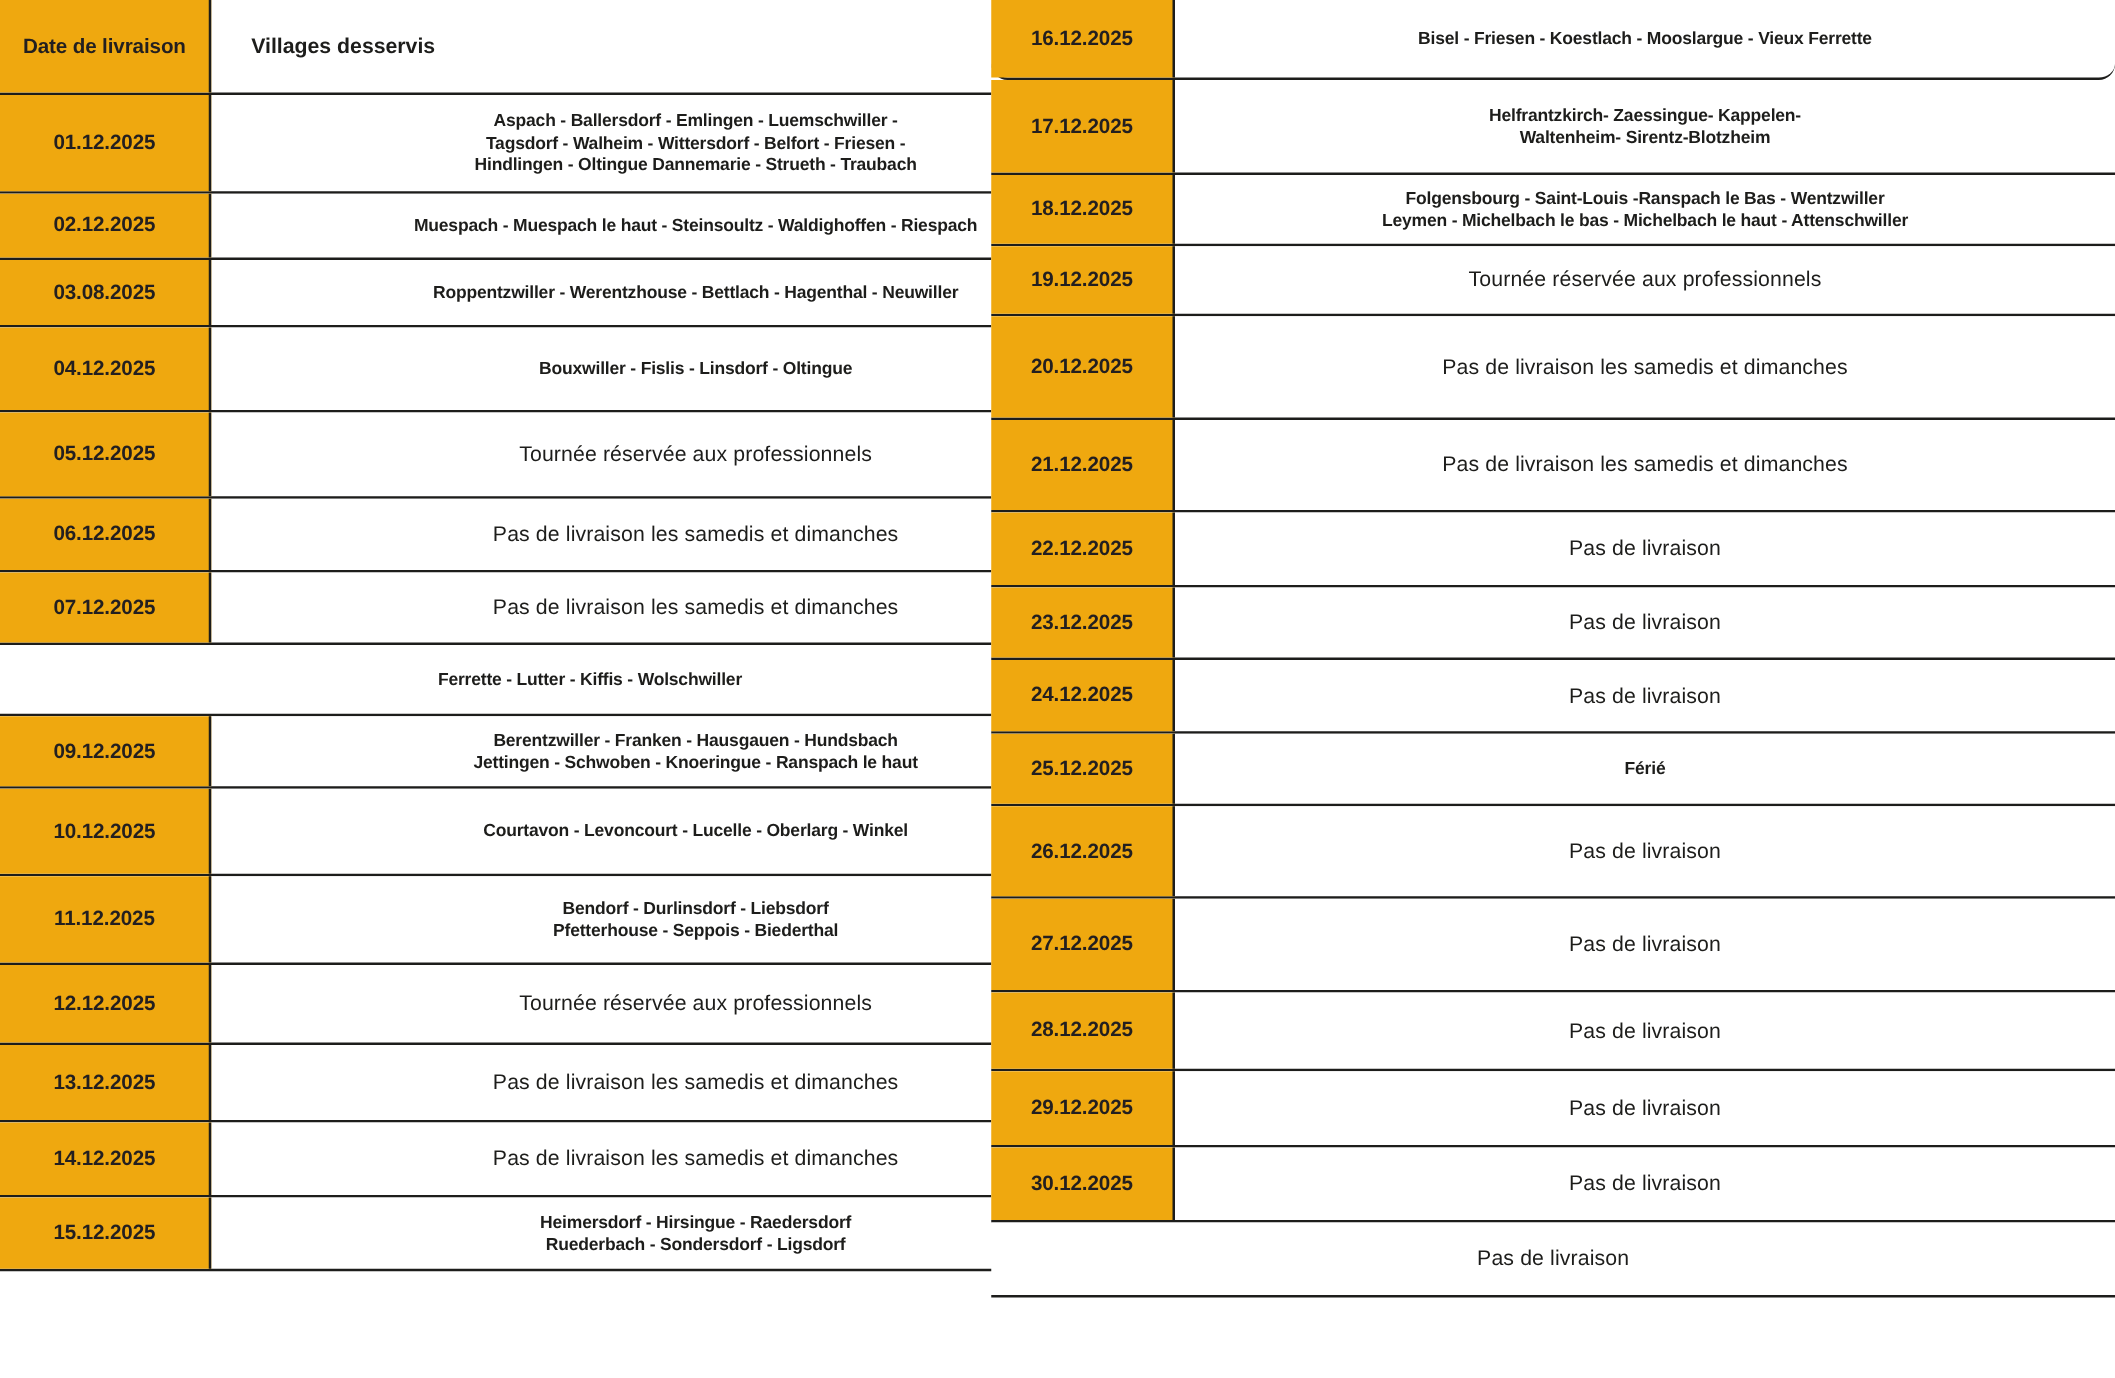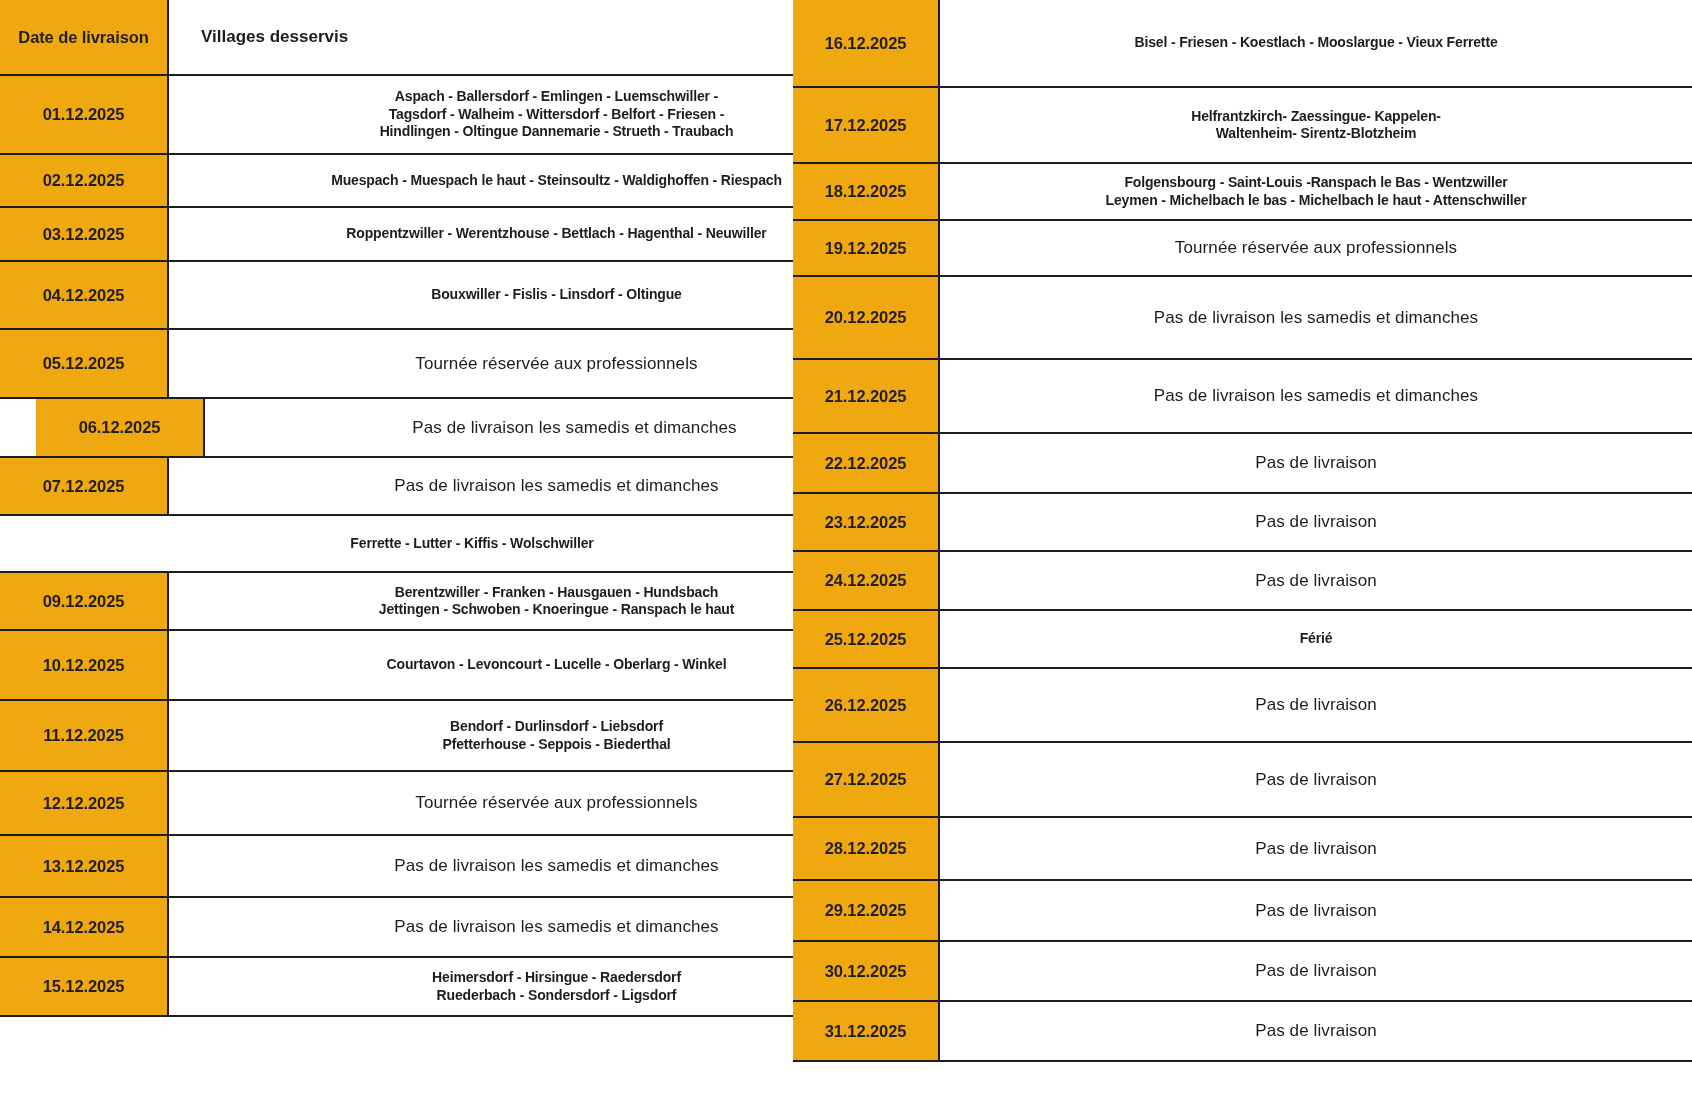--- a/index.html
+++ b/index.html
@@ -129,21 +129,21 @@
       </div>
       <div class="row" style="height: 53px;">
         <div class="cell-date">02.12.2025</div>
         <div class="cell-villages bold">
           <span class="txt">
             <div>Muespach - Muespach le haut - Steinsoultz - Waldighoffen - Riespach</div>
           </span>
         </div>
       </div>
       <div class="row" style="height: 54px;">
-        <div class="cell-date">03.12.2025</div>
+        <div class="cell-date">03.08.2025</div>
         <div class="cell-villages bold">
           <span class="txt">
             <div>Roppentzwiller - Werentzhouse - Bettlach - Hagenthal - Neuwiller</div>
           </span>
         </div>
       </div>
       <div class="row" style="height: 68px;">
         <div class="cell-date">04.12.2025</div>
         <div class="cell-villages bold">
           <span class="txt">
@@ -152,21 +152,21 @@
         </div>
       </div>
       <div class="row" style="height: 69px;">
         <div class="cell-date">05.12.2025</div>
         <div class="cell-villages light">
           <span class="txt">
             <div>Tournée réservée aux professionnels</div>
           </span>
         </div>
       </div>
-      <div class="row" style="height: 59px; padding-left: 36px;">
+      <div class="row" style="height: 59px;">
         <div class="cell-date">06.12.2025</div>
         <div class="cell-villages light">
           <span class="txt">
             <div>Pas de livraison les samedis et dimanches</div>
           </span>
         </div>
       </div>
       <div class="row" style="height: 58px; justify-content: center;">
         <div class="cell-date">07.12.2025</div>
         <div class="cell-villages light">
@@ -238,21 +238,21 @@
           <span class="txt">
             <div>Heimersdorf - Hirsingue - Raedersdorf</div>
             <div>Ruederbach - Sondersdorf - Ligsdorf</div>
           </span>
         </div>
       </div>
     </div>
 
   <div class="half right">
 
-  <div class="row" style="height: 88px;">
+  <div class="row" style="height: 64px; border-radius: 13px;">
         <div class="cell-date">16.12.2025</div>
         <div class="cell-villages bold">
           <span class="txt">
             <div>Bisel - Friesen - Koestlach - Mooslargue - Vieux Ferrette</div>
           </span>
         </div>
       </div>
       <div class="row" style="height: 76px;">
         <div class="cell-date">17.12.2025</div>
         <div class="cell-villages bold">
@@ -361,21 +361,20 @@
       </div>
       <div class="row" style="height: 60px;">
         <div class="cell-date">30.12.2025</div>
         <div class="cell-villages light">
           <span class="txt">
             <div>Pas de livraison</div>
           </span>
         </div>
       </div>
       <div class="row" style="height: 60px;">
-        <div class="cell-date">31.12.2025</div>
         <div class="cell-villages light">
           <span class="txt">
             <div>Pas de livraison</div>
           </span>
         </div>
       </div>
     </div>
 
 </div>
 

